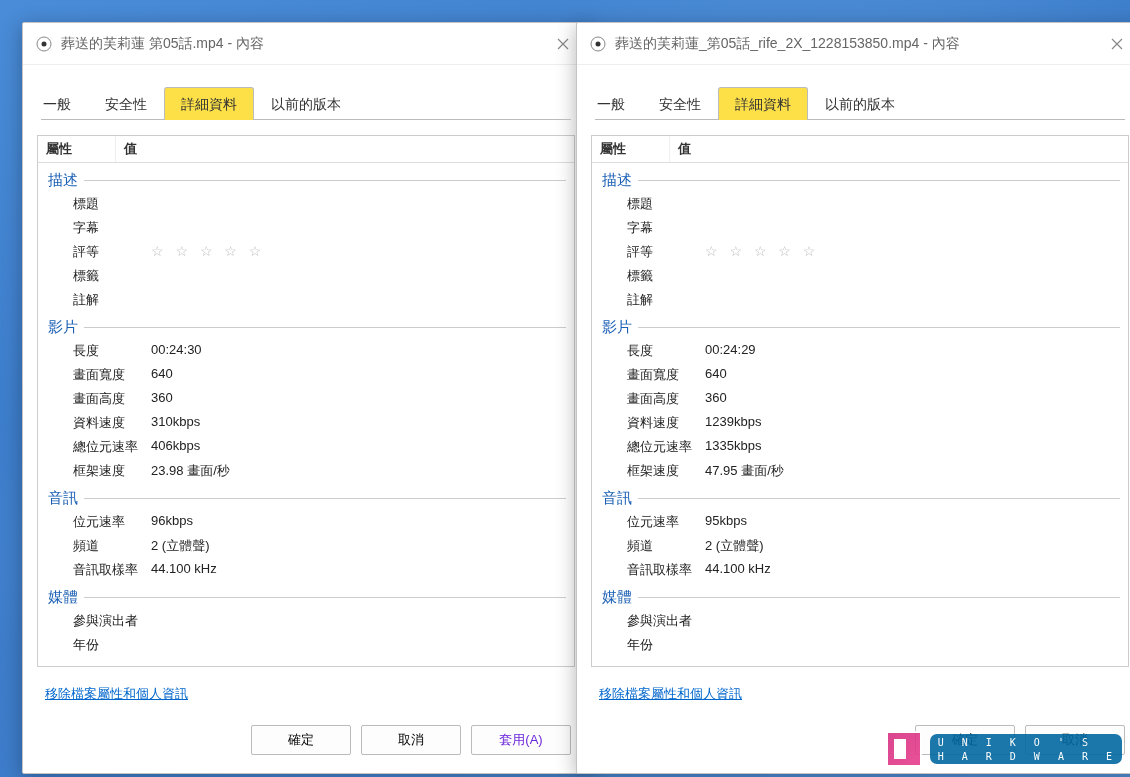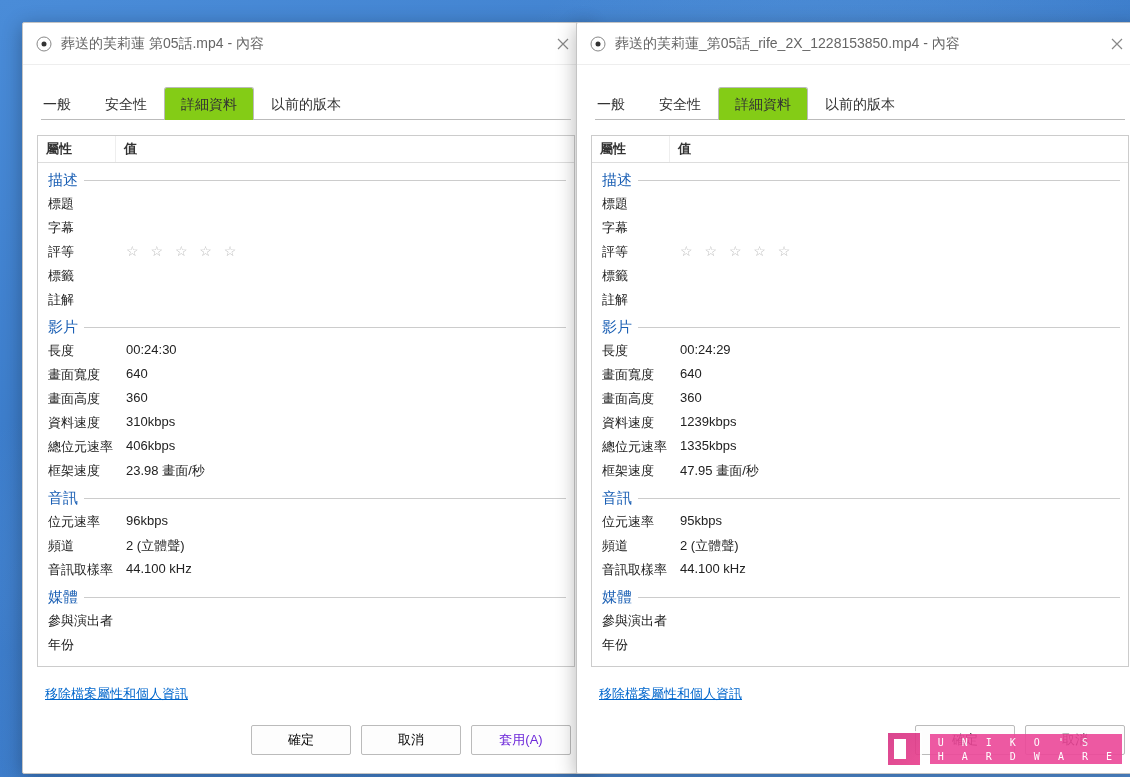--- a/index.html
+++ b/index.html
@@ -68,21 +68,21 @@
   cursor: pointer;
   border: 1px solid transparent;
   border-bottom: none;
   background: #fff;
 }
 .tab.active {
   border-color: #bbb;
   border-radius: 3px 3px 0 0;
   position: relative;
   z-index: 2;
-  background: #84cc16;
+  background: #fde047;
   text-align: right;
 }
 .tabline {
   height: 1px; background: #bbb;
   margin: 0 18px;
   position: relative; top: -1px;
   z-index: 1;
 }
 
 .content {
@@ -128,20 +128,21 @@
   flex: 1;
   height: 1px;
   background: #ccc;
   margin-left: 6px;
 }
 .row {
   display: flex;
   font-size: 13px;
   color: #222;
   padding: 3px 2px;
+  margin-left: 25px;
 }
 .row .prop { width: 78px; }
 .row .val { flex: 1; }
 
 .stars { color: #bbb; letter-spacing: 4px; font-size: 14px; }
 
 .link-area {
   padding: 14px 22px 6px 22px;
 }
 .link-area a {
@@ -182,27 +183,28 @@
   background: linear-gradient(135deg, #d63384 0%, #e83e8c 100%);
   position: relative;
 }
 .wm-logo::after {
   content: "";
   position: absolute;
   left: 6px; top: 6px; right: 14px; bottom: 6px;
   background: #fff;
 }
 .wm-text {
-  background: #ec4899;
+  background: #0369a1;
   color: #fff;
   font-family: monospace;
   font-size: 10px;
   letter-spacing: 6px;
   padding: 2px 4px 0 8px;
   line-height: 14px;
+  border-radius: 7px;
 }
 </style>
 </head>
 <body>
 
 <div class="desktop-bg"></div>
 
 <div class="dialog left">
   <div class="titlebar">
     <span class="title-icon">

